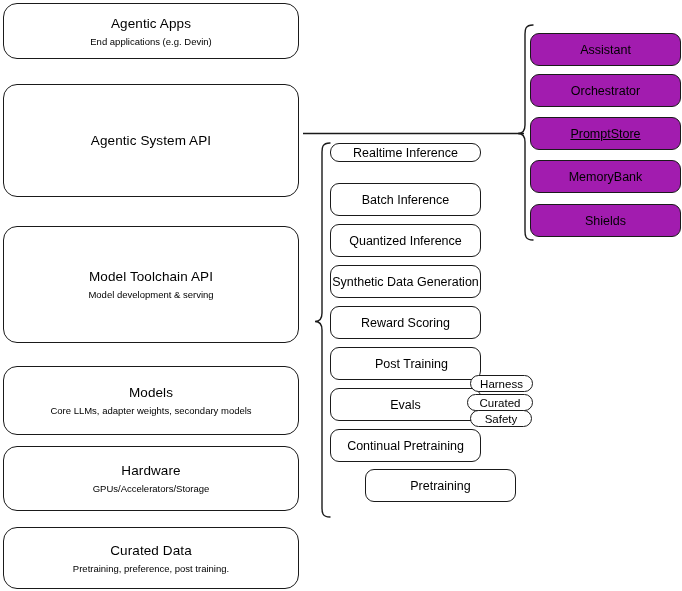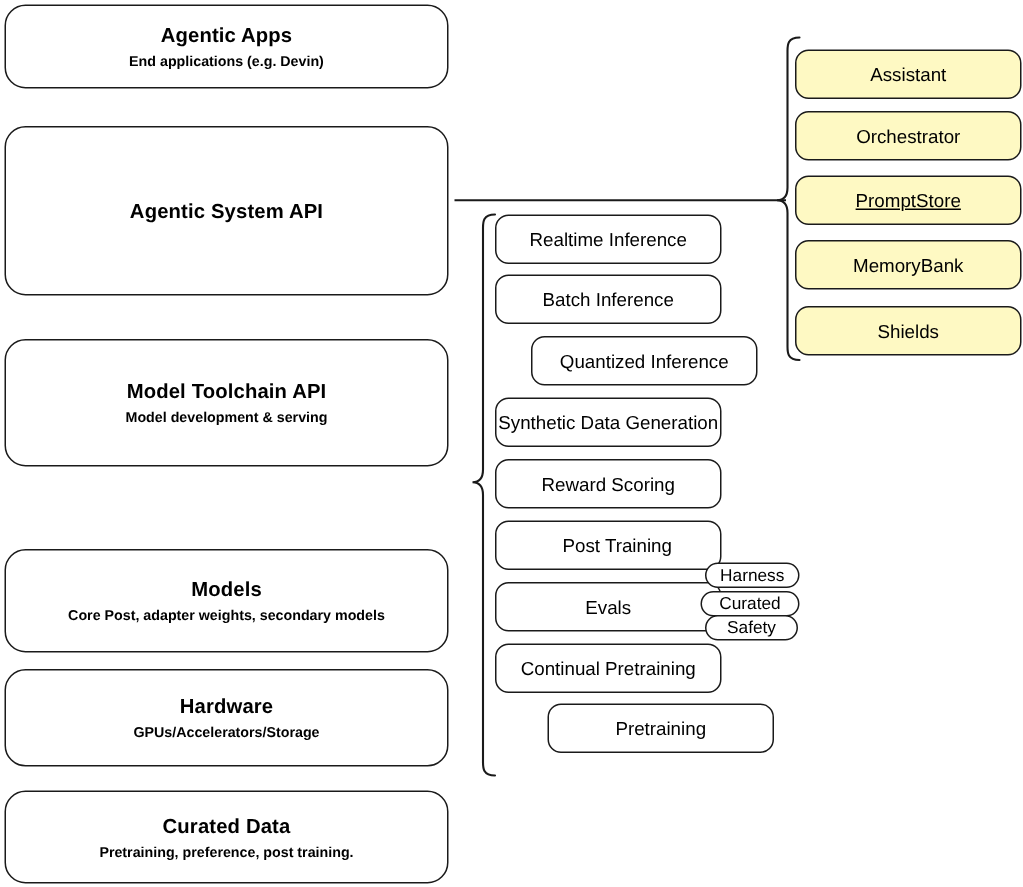--- a/index.html
+++ b/index.html
@@ -25,21 +25,20 @@
     position: absolute;
     box-sizing: border-box;
     border: 1.3px solid #1a1a1a;
     border-radius: 12px;
     background: #ffffff;
     display: flex;
     flex-direction: column;
     align-items: center;
     justify-content: center;
     text-align: center;
-    font-weight: bold;
   }
   .box .title {
     font-size: 13.5px;
     line-height: 17px;
     letter-spacing: 0.1px;
     color: #000;
     white-space: nowrap;
   }
   .box .subtitle {
     font-size: 9.5px;
@@ -62,21 +61,21 @@
     justify-content: center;
     font-size: 12.5px;
     color: #000;
     white-space: nowrap;
   }
   .right-box {
     position: absolute;
     box-sizing: border-box;
     border: 1.3px solid #1a1a1a;
     border-radius: 9px;
-    background: #fef9c3;
+    background: #a21caf;
     display: flex;
     align-items: center;
     justify-content: center;
     font-size: 12.5px;
     color: #000;
     white-space: nowrap;
   }
   .pill {
     position: absolute;
     box-sizing: border-box;
@@ -108,28 +107,28 @@
 
   <div class="box stack-box" style="left:3px; top:3px; width:296px; height:56px;">
     <div class="title">Agentic Apps</div>
     <div class="subtitle">End applications (e.g. Devin)</div>
   </div>
 
   <div class="box stack-box" style="left:3px; top:84px; width:296px; height:113px;">
     <div class="title">Agentic System API</div>
   </div>
 
-  <div class="box stack-box" style="left:3px; top:226px; width:296px; height:85px;">
+  <div class="box stack-box" style="left:3px; top:226px; width:296px; height:117px;">
     <div class="title">Model Toolchain API</div>
     <div class="subtitle">Model development &amp; serving</div>
   </div>
 
   <div class="box stack-box" style="left:3px; top:366px; width:296px; height:69px;">
     <div class="title">Models</div>
-    <div class="subtitle">Core Post, adapter weights, secondary models</div>
+    <div class="subtitle">Core LLMs, adapter weights, secondary models</div>
   </div>
 
   <div class="box stack-box" style="left:3px; top:446px; width:296px; height:65px;">
     <div class="title">Hardware</div>
     <div class="subtitle">GPUs/Accelerators/Storage</div>
   </div>
 
   <div class="box stack-box" style="left:3px; top:527px; width:296px; height:62px;">
     <div class="title">Curated Data</div>
     <div class="subtitle">Pretraining, preference, post training.</div>
@@ -149,27 +148,27 @@
 
     <path d="M330,143
              C322,143 322,148 322,152
              L322,313
              C322,318 320,321.5 315,321.5
              C320,321.5 322,325 322,330
              L322,508
              C322,512 322,517 330,517" stroke="#1a1a1a" stroke-width="1.4" fill="none" stroke-linecap="round"></path>
   </svg>
 
-  <div class="mid-box" style="left:330px; top:143px; width:151px; height:33px;">
+  <div class="mid-box" style="left:330px; top:143px; width:151px; height:19px;">
     <span>Realtime Inference</span>
   </div>
   <div class="mid-box" style="left:330px; top:183px; width:151px; height:33px;">
     <span>Batch Inference</span>
   </div>
-  <div class="mid-box" style="left:330px; top:224px; width:151px; height:33px;margin-left:24px;">
+  <div class="mid-box" style="left:330px; top:224px; width:151px; height:33px;">
     <span>Quantized Inference</span>
   </div>
   <div class="mid-box" style="left:330px; top:265px; width:151px; height:33px;">
     <span>Synthetic Data Generation</span>
   </div>
   <div class="mid-box" style="left:330px; top:306px; width:151px; height:33px;">
     <span>Reward Scoring</span>
   </div>
   <div class="mid-box" style="left:330px; top:347px; width:151px; height:33px;padding-left:12px;">
     <span>Post Training</span>

